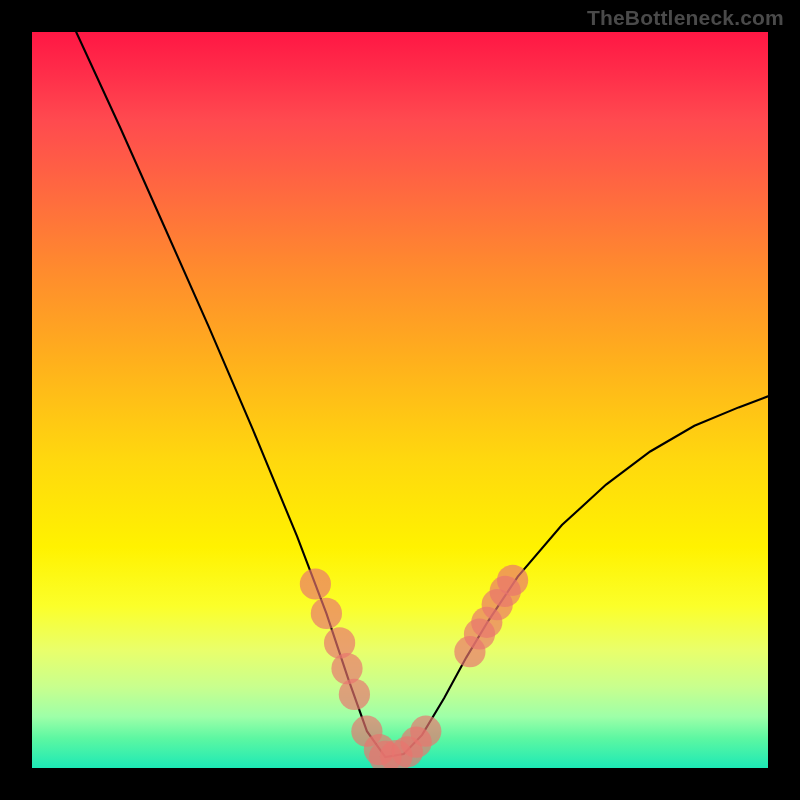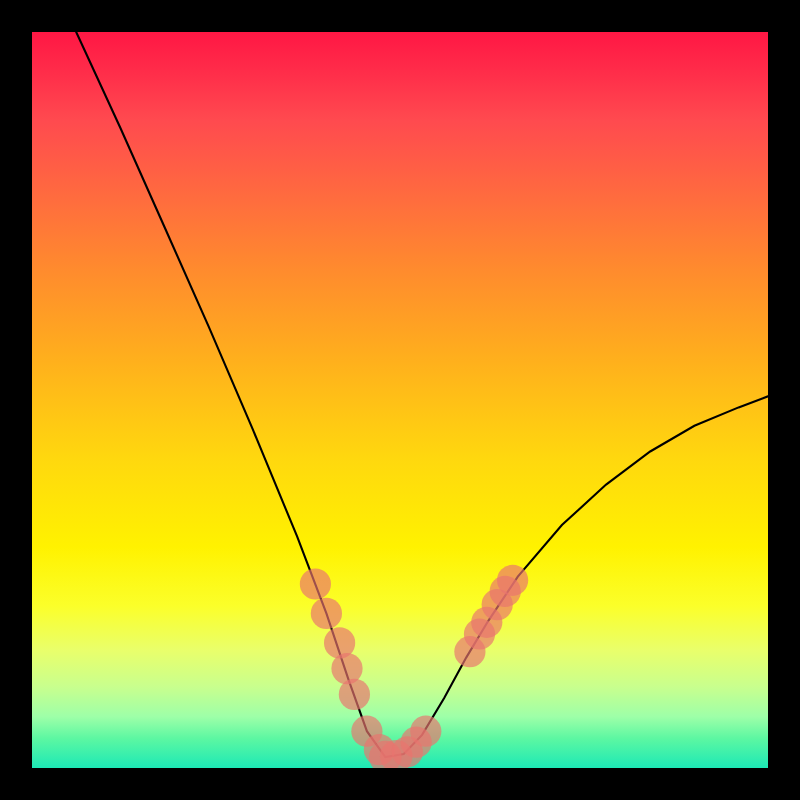--- a/index.html
+++ b/index.html
@@ -73,20 +73,21 @@
   .marker {
     fill: #e9746f;
     fill-opacity: 0.68;
     stroke: none;
   }
 </style>
 </head>
 <body>
 
 <div class="frame">
+  <div class="watermark">TheBottleneck.com</div>
 
   <div class="plot-area">
     <div class="gradient"></div>
 
     <svg class="curve" viewBox="0 0 736 736" preserveAspectRatio="none">
       <path id="curve-path" class="curve-path" d="M44.2 0.0 L88.3 95.7 L132.5 195.0 L176.6 294.4 L220.8 397.4 L265.0 504.2 L294.4 581.4 L316.5 647.7 L334.9 699.2 L353.3 725.0 L371.7 722.0 L390.1 702.9 L412.2 666.1 L434.2 625.6 L456.3 588.8 L485.8 544.6 L529.9 493.1 L574.1 452.6 L618.2 419.5 L662.4 393.8 L706.6 375.4 L736.0 364.3"></path>
       <g id="markers-group">
           <circle cx="283.4" cy="552.0" r="15.6" class="marker"></circle>
           <circle cx="294.4" cy="581.4" r="15.6" class="marker"></circle>
           <circle cx="307.6" cy="610.9" r="15.6" class="marker"></circle>

